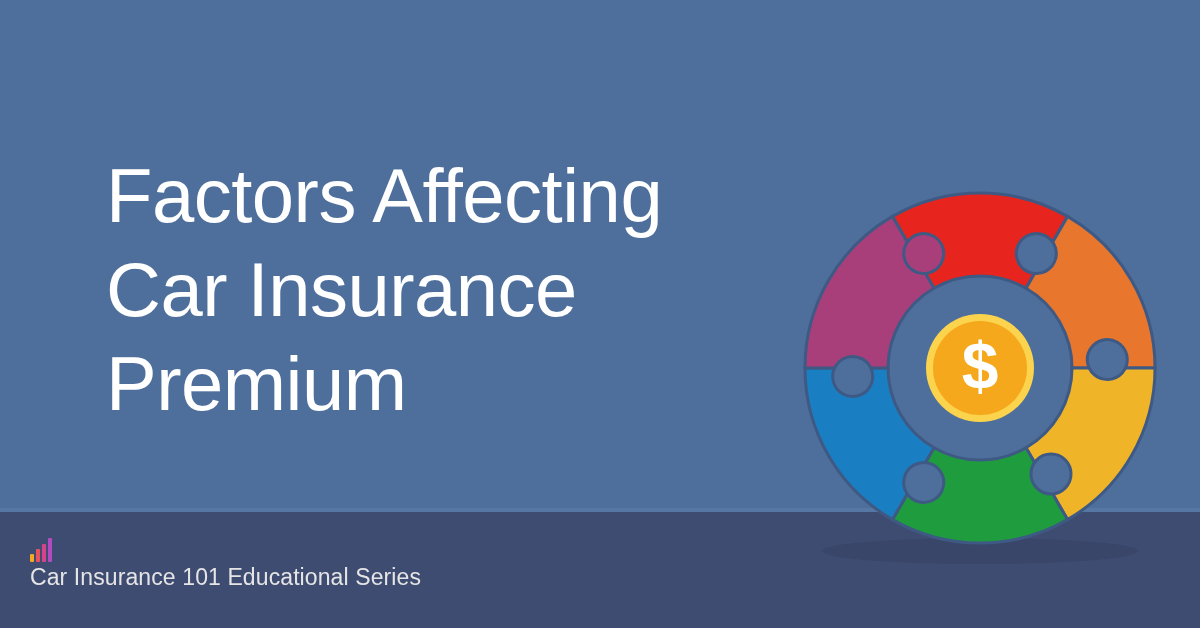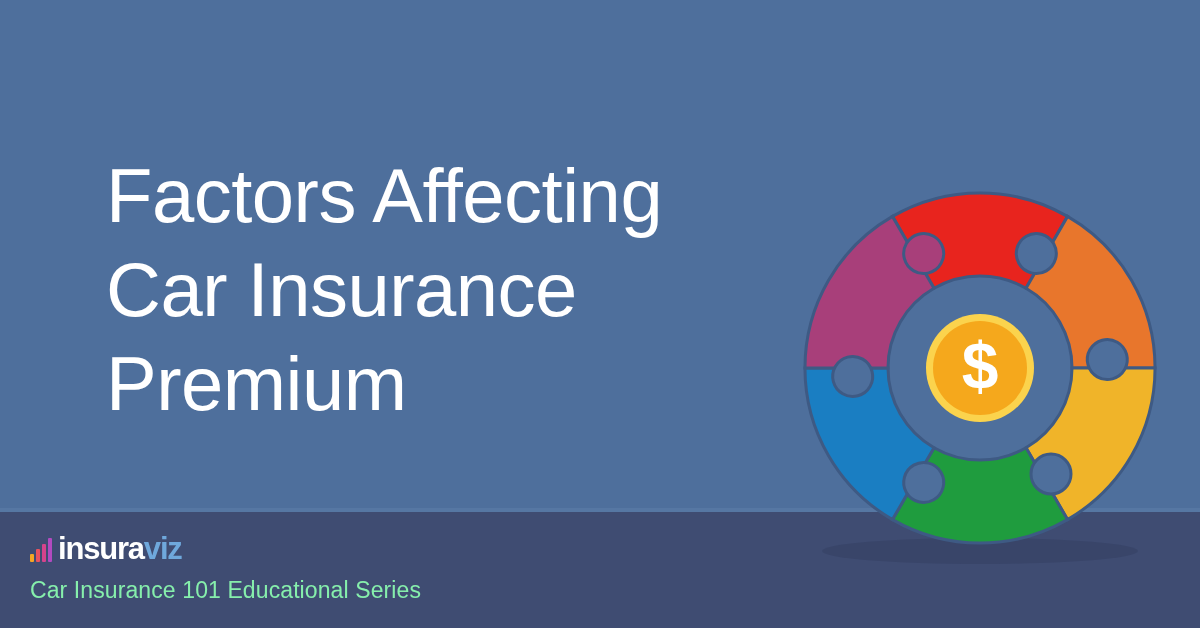--- a/index.html
+++ b/index.html
@@ -94,22 +94,21 @@
   .wordmark {
     font-size: 31px;
     line-height: 31px;
     font-weight: 700;
     letter-spacing: -1.2px;
     white-space: nowrap;
   }
   .wordmark .w-a { color: #ffffff; }
   .wordmark .w-b { color: #6fa8dc; }
   .tagline {
-    margin-top: 13px;
-    color: #86efac;
+    color: #e5e5e5;
     font-size: 23px;
     line-height: 26px;
     font-weight: 400;
     letter-spacing: 0.1px;
     white-space: nowrap;
   }
 </style>
 </head>
 <body>
 
@@ -191,19 +190,18 @@
 
   <div class="brand-block">
 
     <div class="brand-row">
       <span class="brand-bars">
         <i style="height:8px;background:#f5a623;"></i>
         <i style="height:13px;background:#e8525f;"></i>
         <i style="height:18px;background:#d6438c;"></i>
         <i style="height:24px;background:#b24ac0;"></i>
       </span>
-      <span class="wordmark"><span class="w-a">insura</span><span class="w-b">viz</span></span>
     </div>
 
     <div class="tagline">Car Insurance 101 Educational Series</div>
   </div>
 
 </div>
 
 </body></html>

